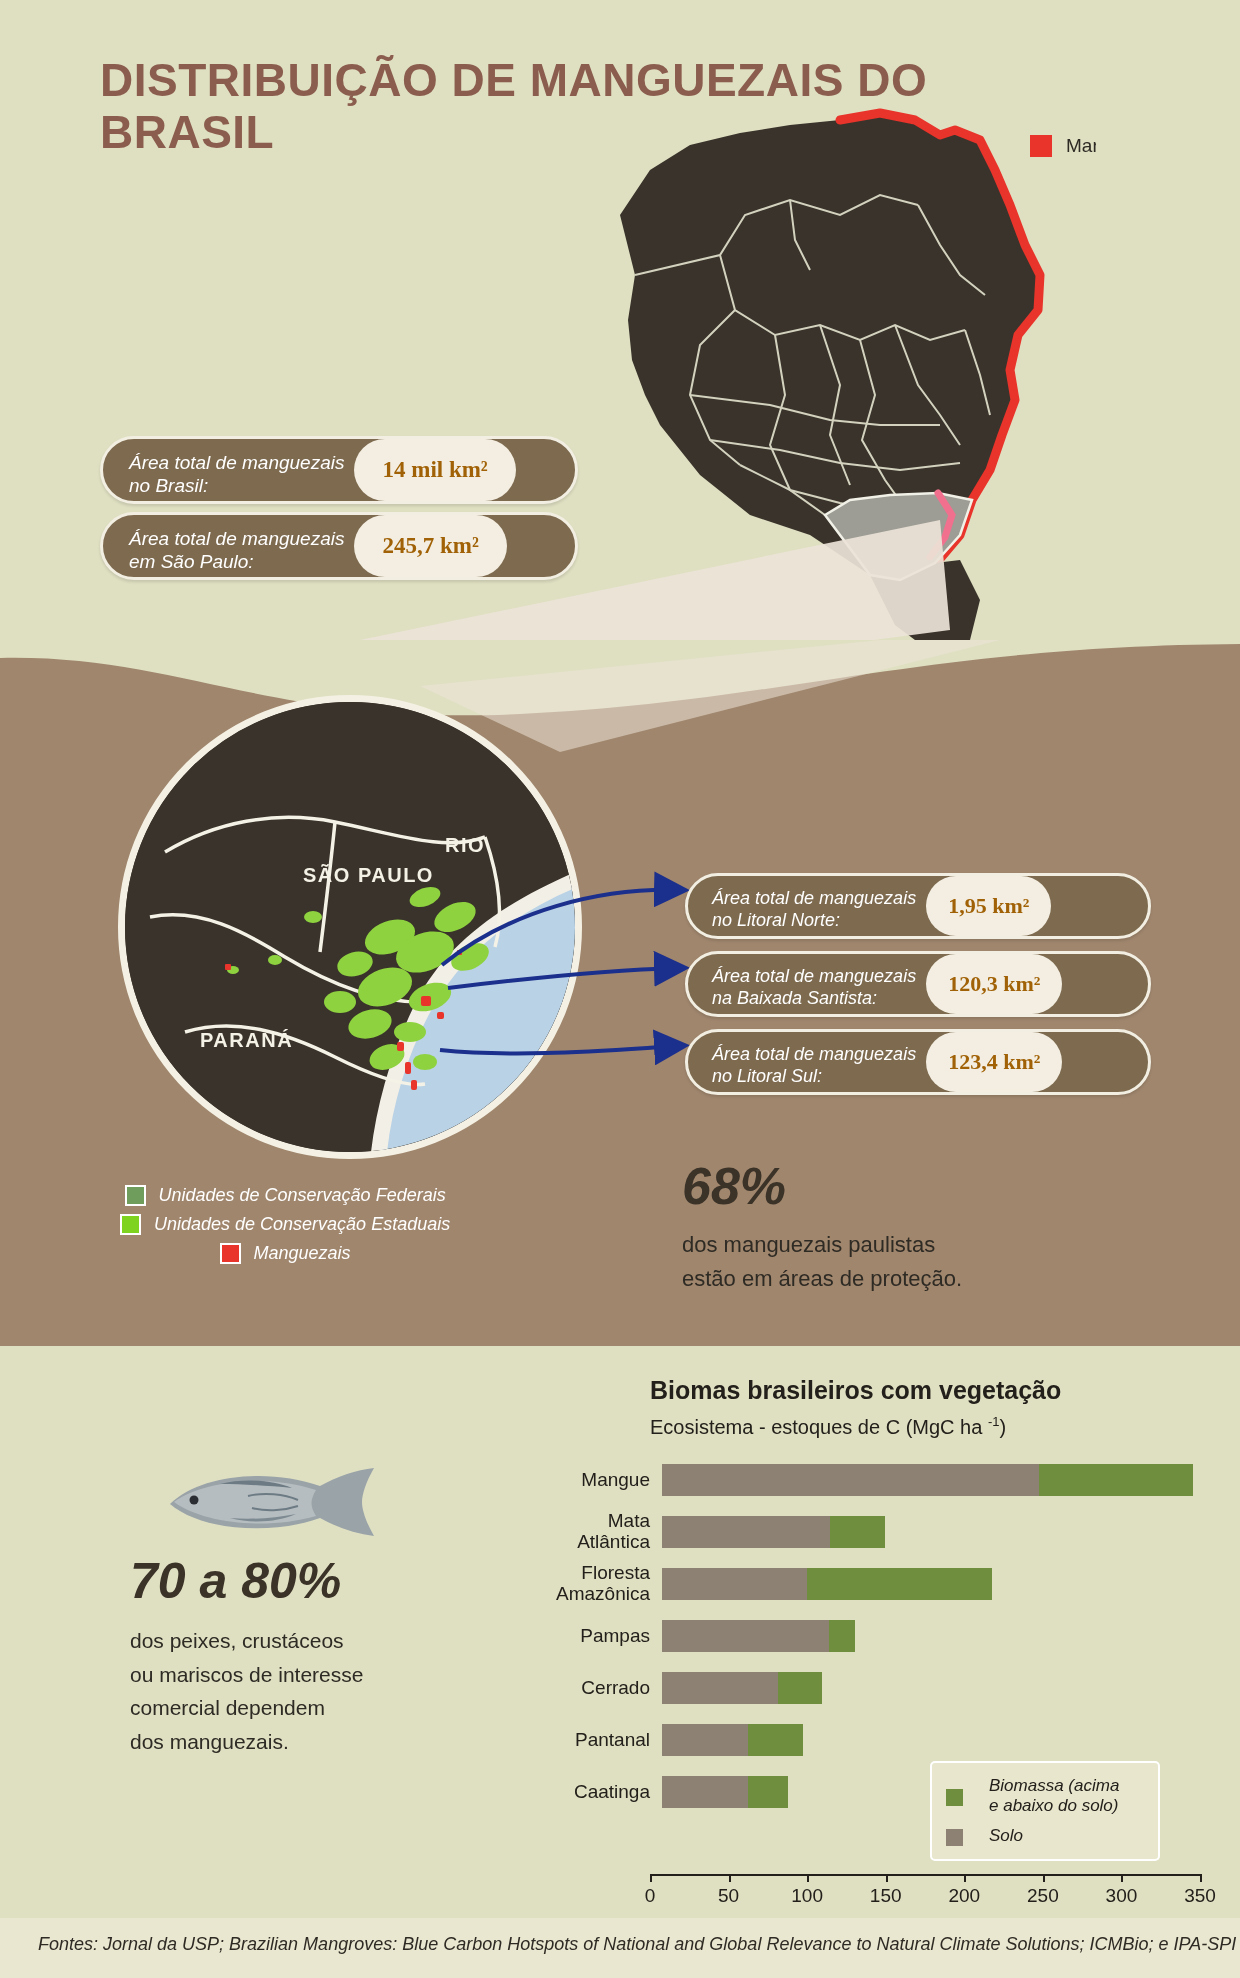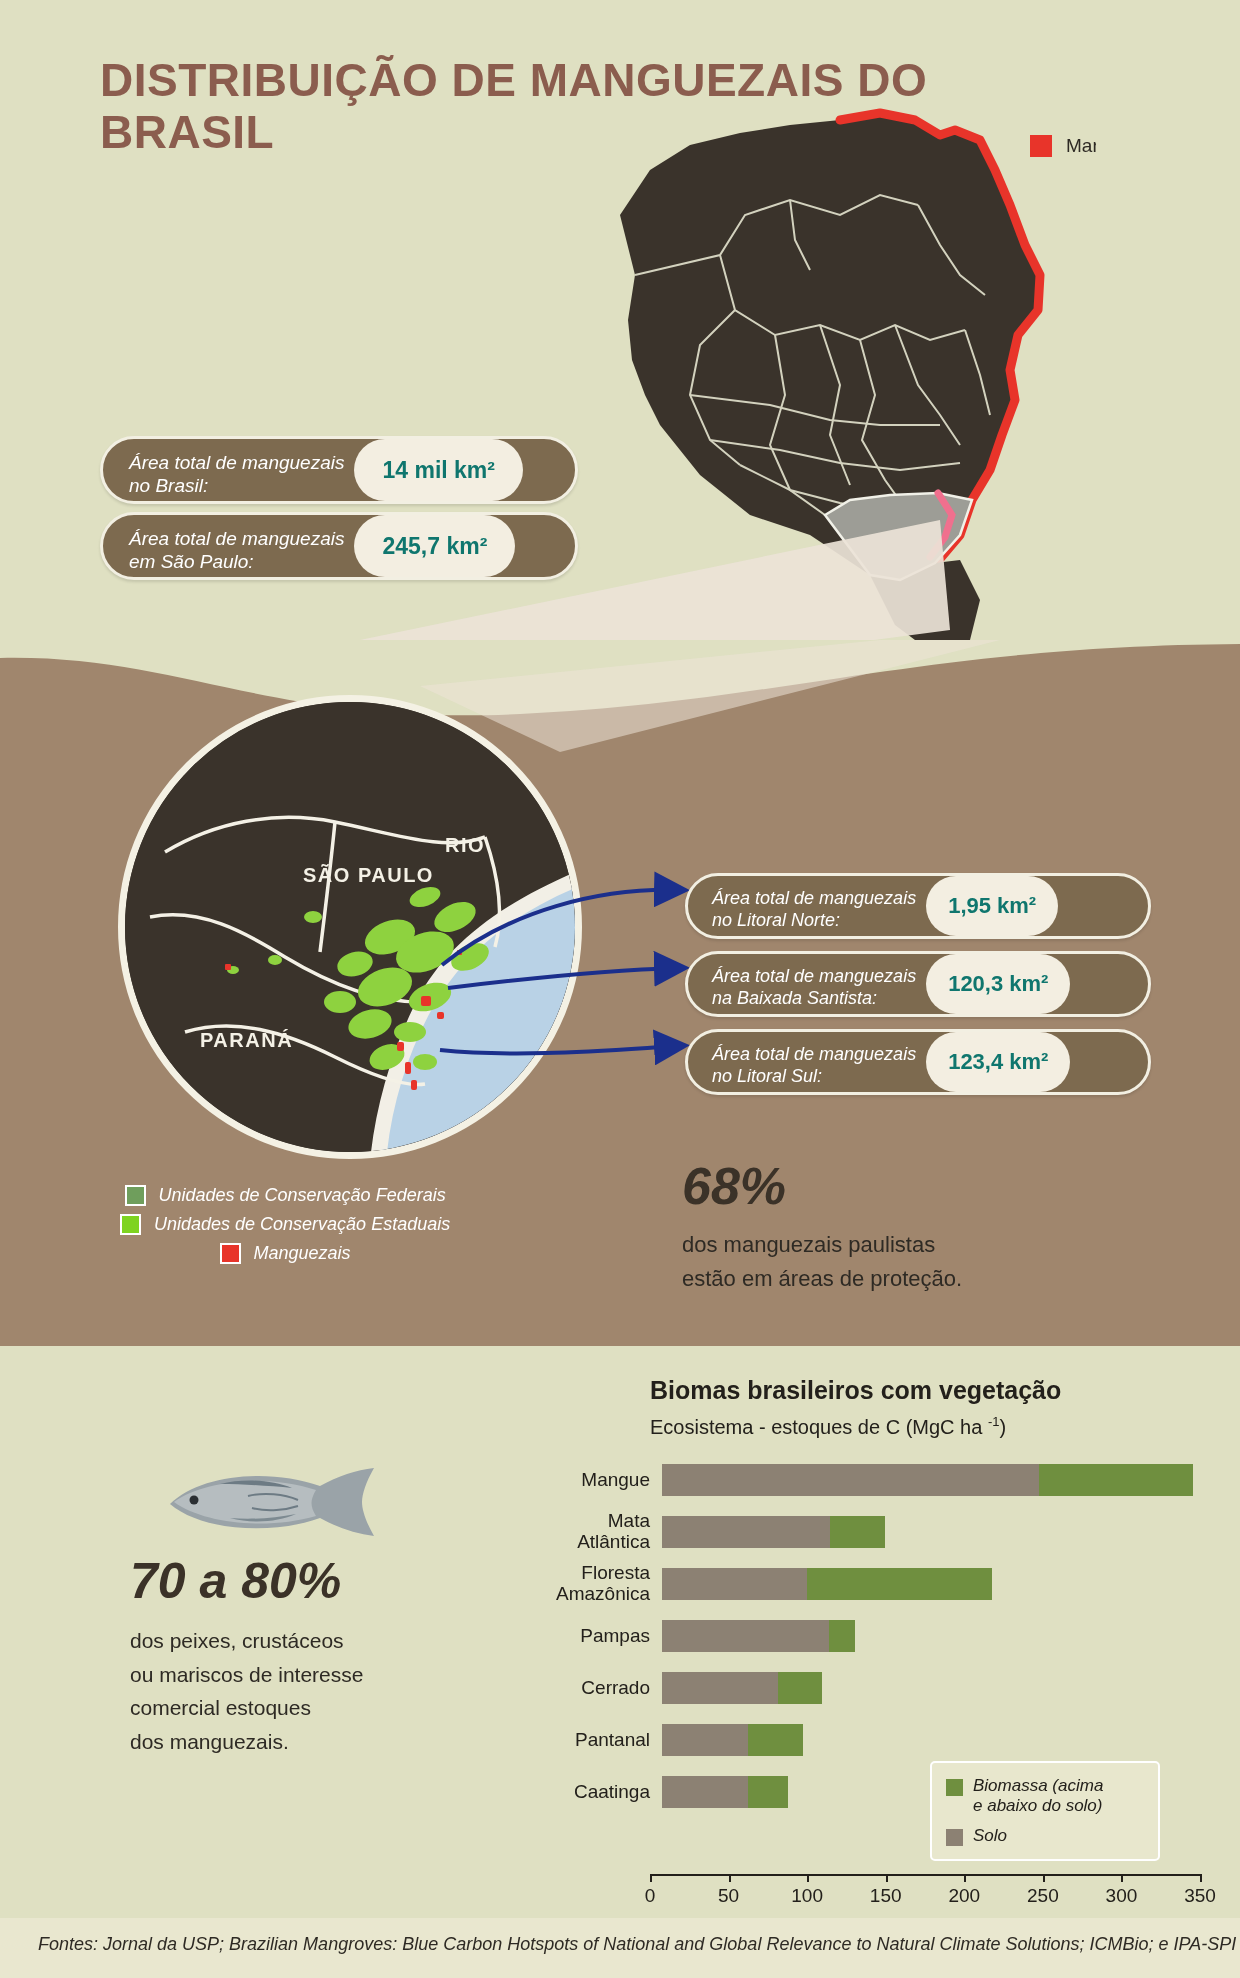--- a/index.html
+++ b/index.html
@@ -85,28 +85,29 @@
     font-style: italic;
     font-size: 19px;
     line-height: 1.22;
     padding: 20px 10px 12px 26px;
     display: flex;
     align-items: center;
     white-space: pre-line;
   }
   .pill .pval {
     background: #f3eee1;
-    color: #0f766e;
+    color: #a16207;
     font-weight: bold;
     font-size: 23px;
     padding: 12px 28px;
     display: flex;
     align-items: center;
     border-radius: 40px;
     white-space: nowrap;
+    font-family: Liberation Serif, serif;
   }
   .pill-a {
     position: absolute;
     left: 100px;
     top: 436px;
     width: 472px;
     height: 62px;
   }
   .pill-b {
     position: absolute;
@@ -297,22 +298,22 @@
     top: 415px;
     width: 230px;
     background: #e8e7cd;
     border: 2px solid #ffffff;
     border-radius: 5px;
     padding: 13px 14px;
     box-sizing: border-box;
   }
   .chart-legend .row {
     display: flex;
-    align-items: flex-start;
-    gap: 10px;
+    align-items: center;
+    gap: 26px;
     margin-bottom: 9px;
   }
   .chart-legend .row:last-child { margin-bottom: 0; }
   .chart-legend .sw {
     width: 17px;
     height: 17px;
     flex: 0 0 17px;
     margin-top: 3px;
   }
   .chart-legend .lbl {
@@ -646,21 +647,21 @@
       <path d="M70,62 C92,68 118,66 136,58 C114,62 92,64 70,62 Z" fill="#7d8a91"></path>
       <circle cx="34" cy="44" r="4.5" fill="#2b2f33"></circle>
       <path d="M88,40 C104,36 124,38 138,44" stroke="#6d7b84" stroke-width="2" fill="none"></path>
       <path d="M92,52 C108,56 126,54 138,50" stroke="#6d7b84" stroke-width="2" fill="none"></path>
     </svg>
 
     <div class="fish-stat">
       <div class="big">70 a 80%</div>
       <div class="sub">dos peixes, crustáceos
 ou mariscos de interesse
-comercial estoques
+comercial dependem
 dos manguezais.</div>
     </div>
   </div>
 
   <div class="sources">
     <div class="txt">Fontes: Jornal da USP; Brazilian Mangroves: Blue Carbon Hotspots of National and Global Relevance to Natural Climate Solutions; ICMBio; e IPA-SPI</div>
   </div>
 </div>
 
 </body></html>

